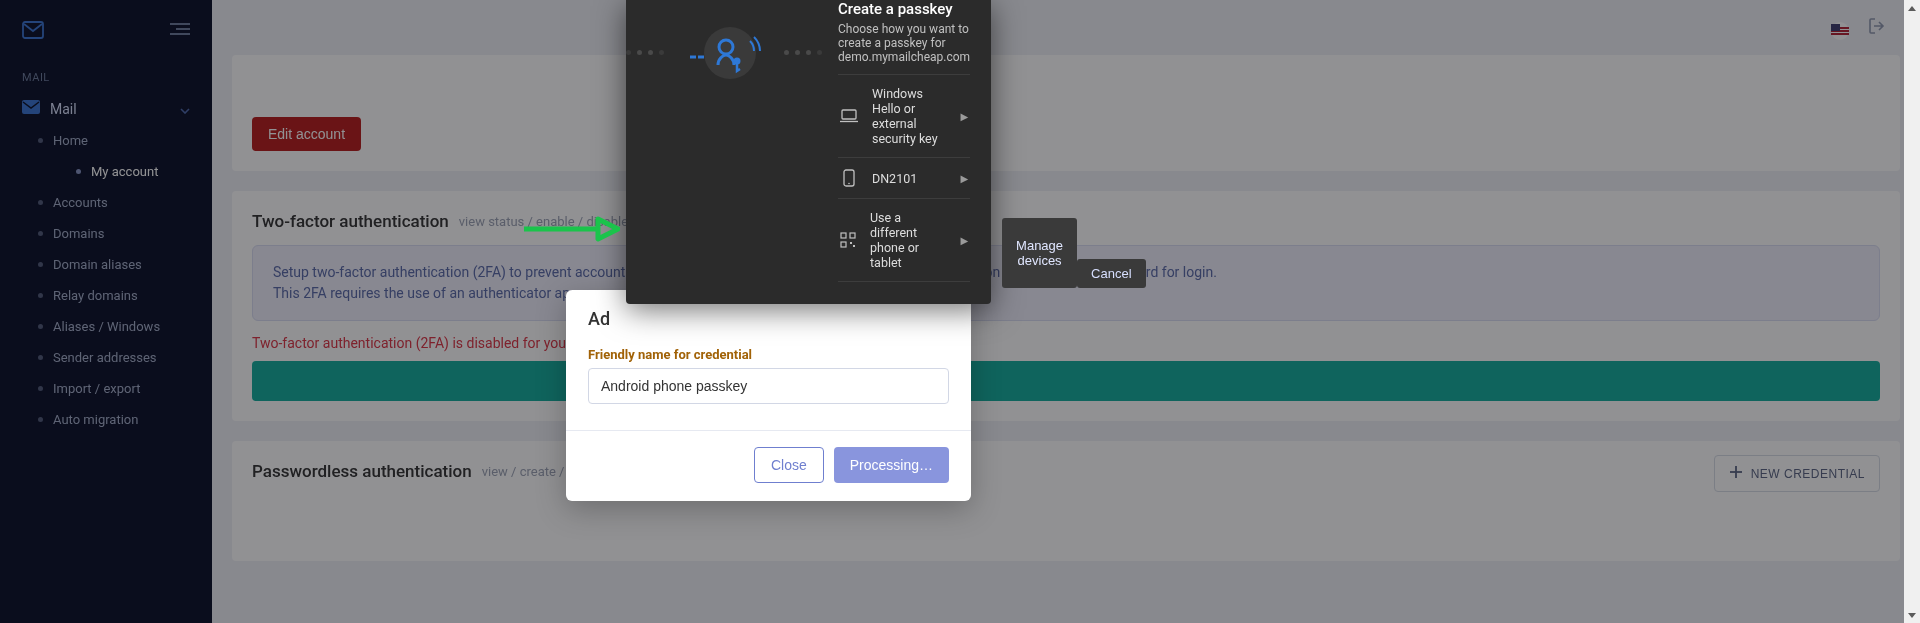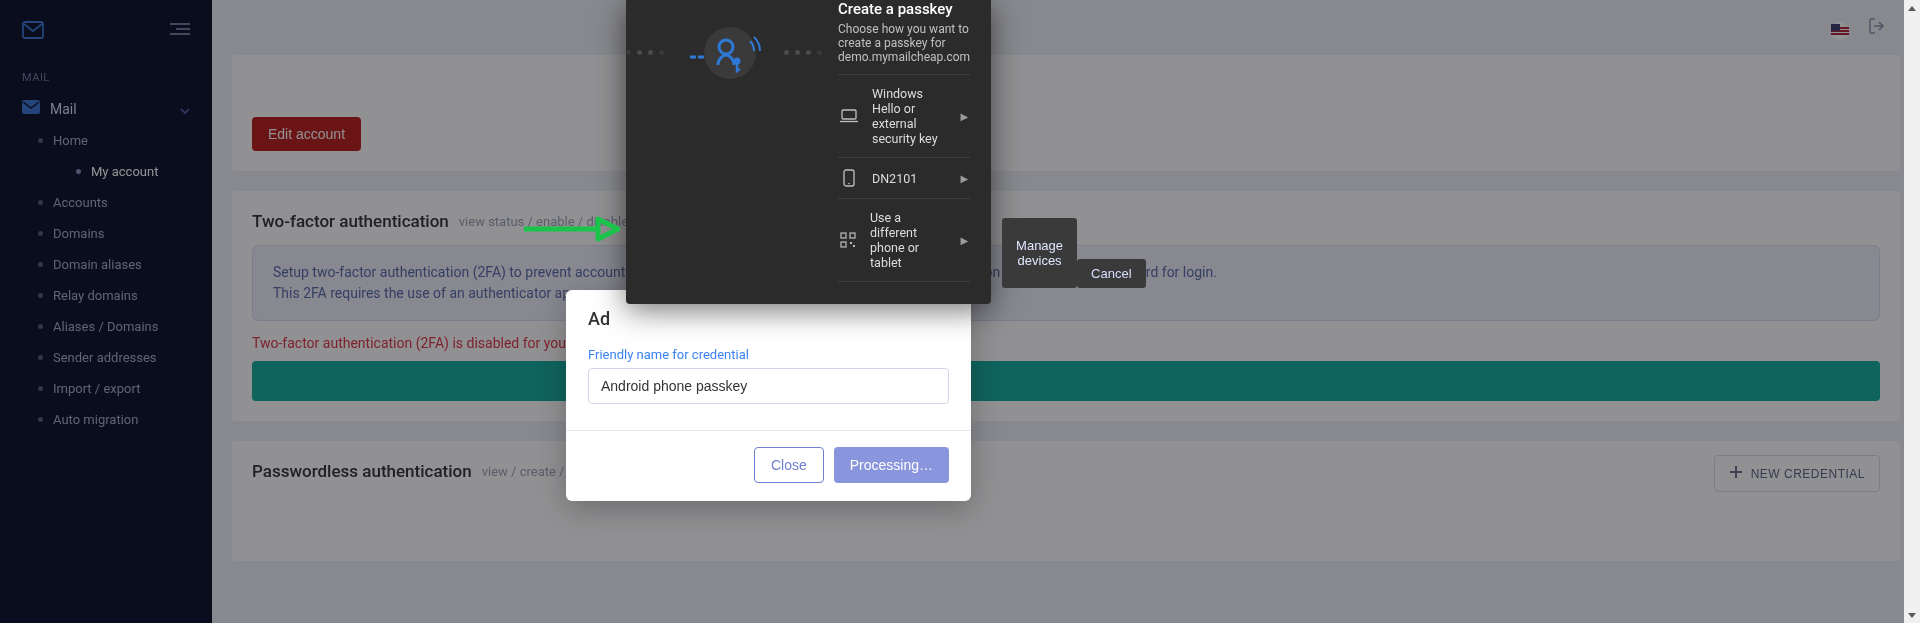--- a/index.html
+++ b/index.html
@@ -184,23 +184,24 @@
     padding: 18px 22px;
   }
   .white-modal-title {
     font-size: 18px;
     font-weight: 500;
     color: #333;
     margin-bottom: 6px;
   }
   .form-label {
     font-size: 13px;
-    color: #3b82f6;
+    color: #a16207;
     margin-top: 18px;
     margin-bottom: 6px;
+    font-weight: bold;
   }
   .text-input {
     width: 100%;
     border: 1px solid #d2d7e5;
     border-radius: 4px;
     padding: 9px 12px;
     font-size: 14px;
     color: #333;
   }
   .white-modal hr {
@@ -366,21 +367,21 @@
   <div class="sidebar-item">
       <span class="bullet"></span>
       <span>Domain aliases</span>
     </div>
   <div class="sidebar-item">
       <span class="bullet"></span>
       <span>Relay domains</span>
     </div>
   <div class="sidebar-item">
       <span class="bullet"></span>
-      <span>Aliases / Domains</span>
+      <span>Aliases / Windows</span>
     </div>
   <div class="sidebar-item">
       <span class="bullet"></span>
       <span>Sender addresses</span>
     </div>
   <div class="sidebar-item">
       <span class="bullet"></span>
       <span>Import / export</span>
     </div>
   <div class="sidebar-item">

